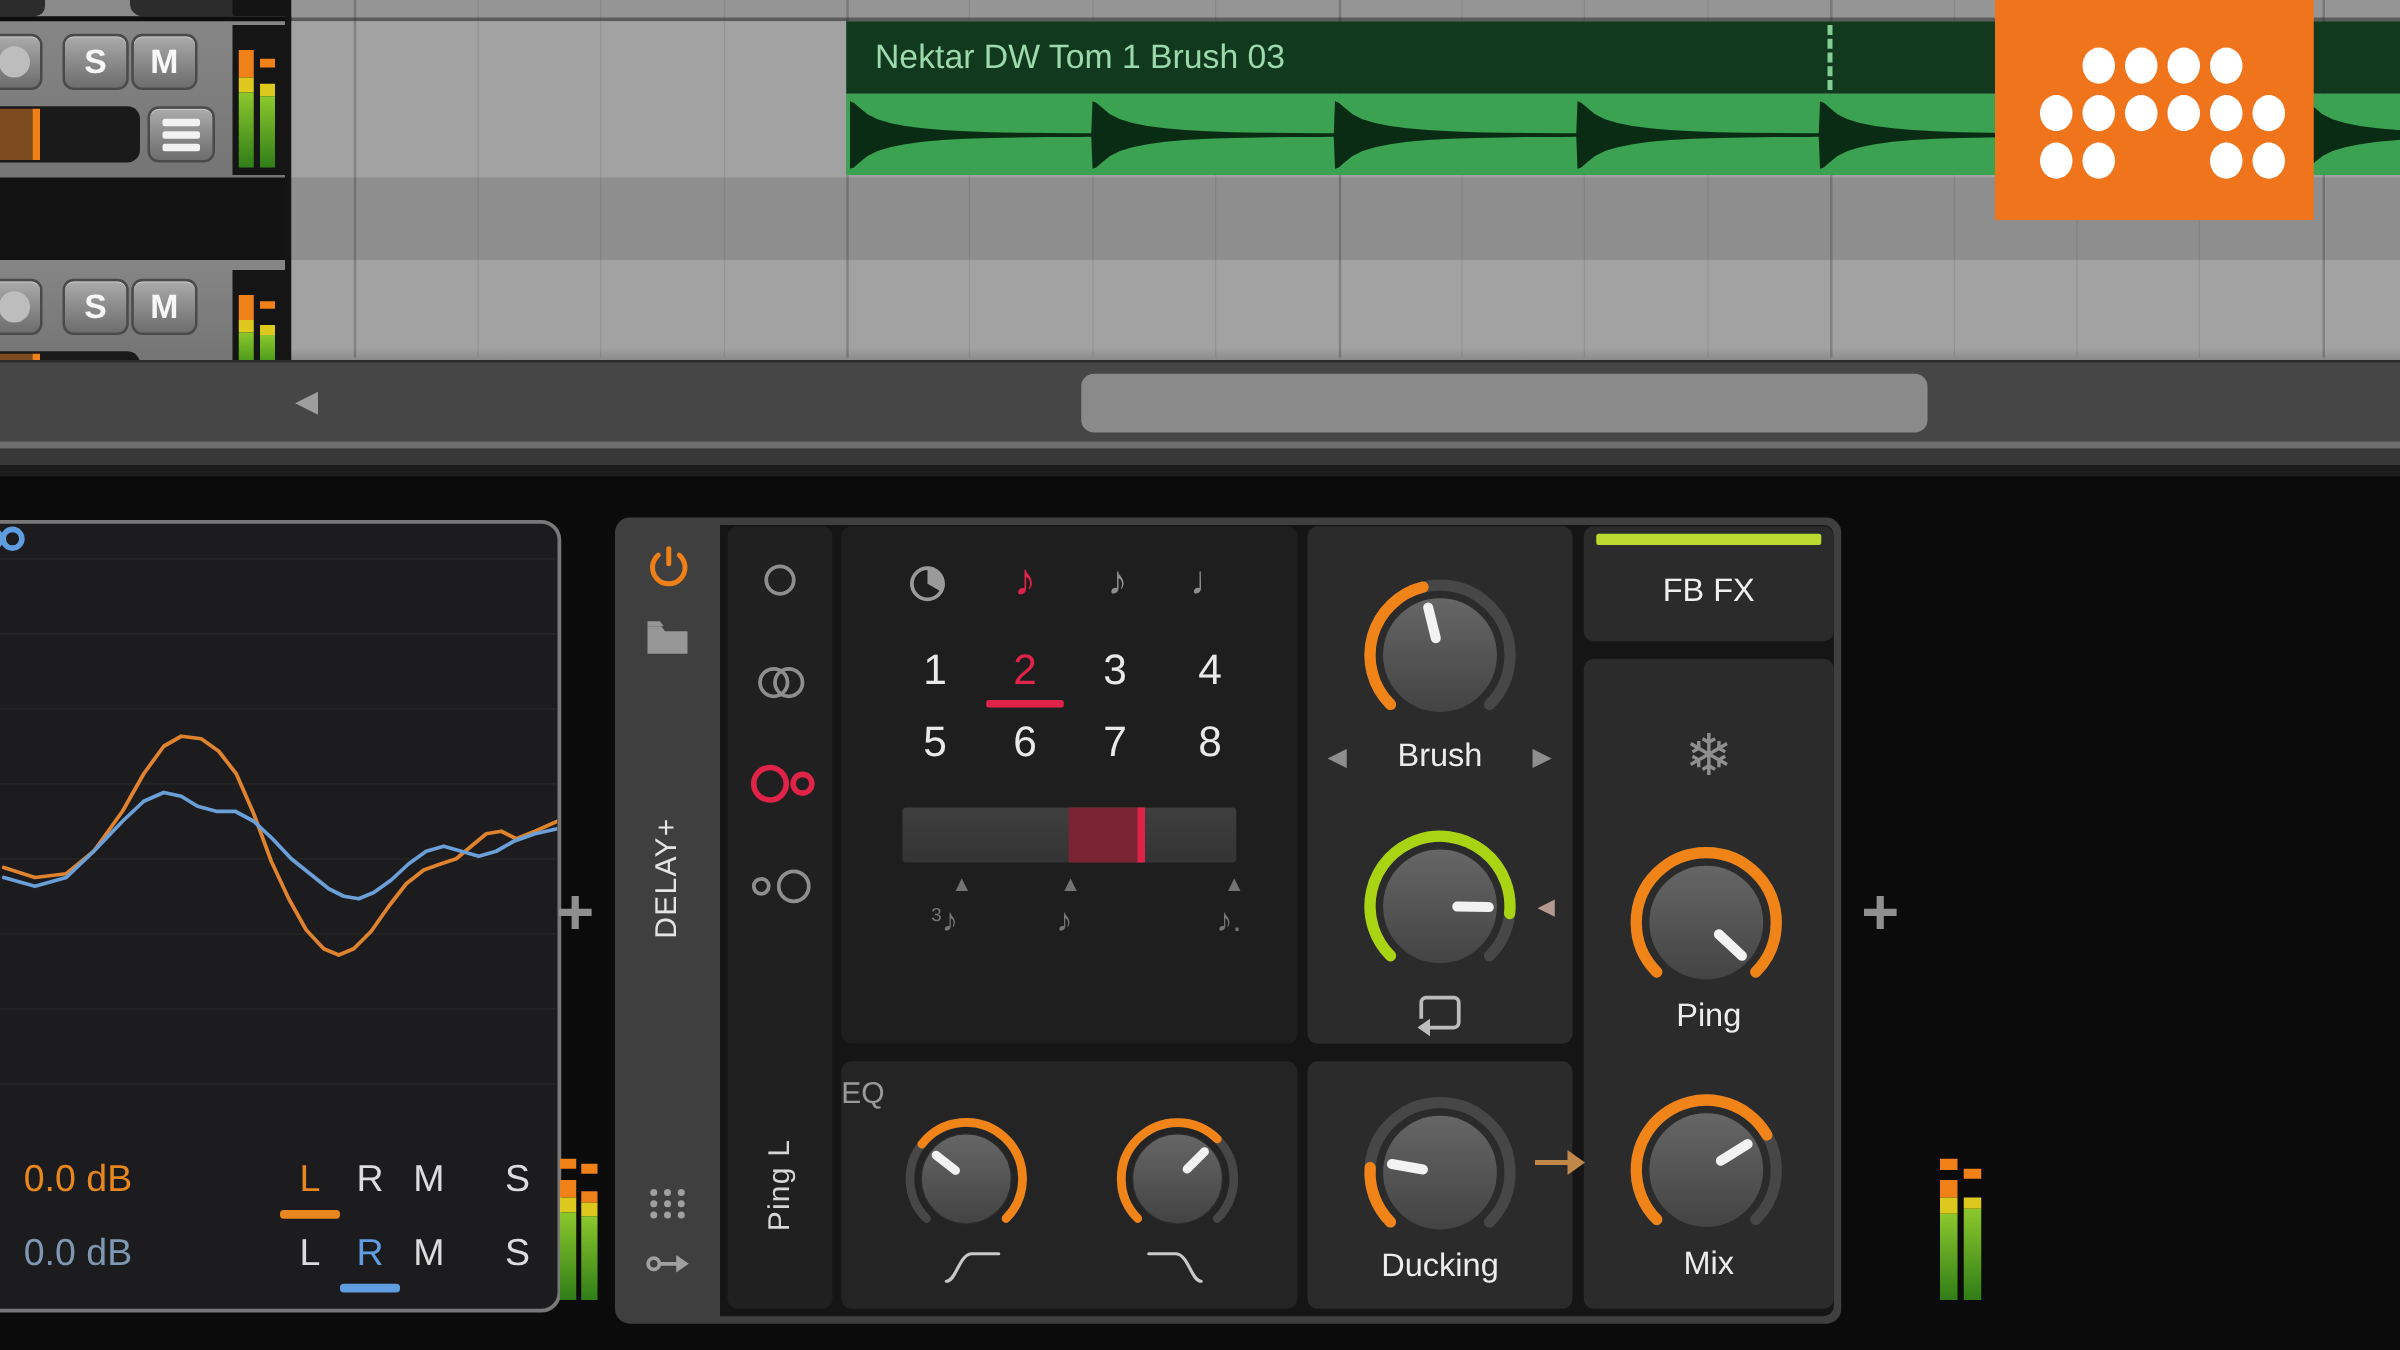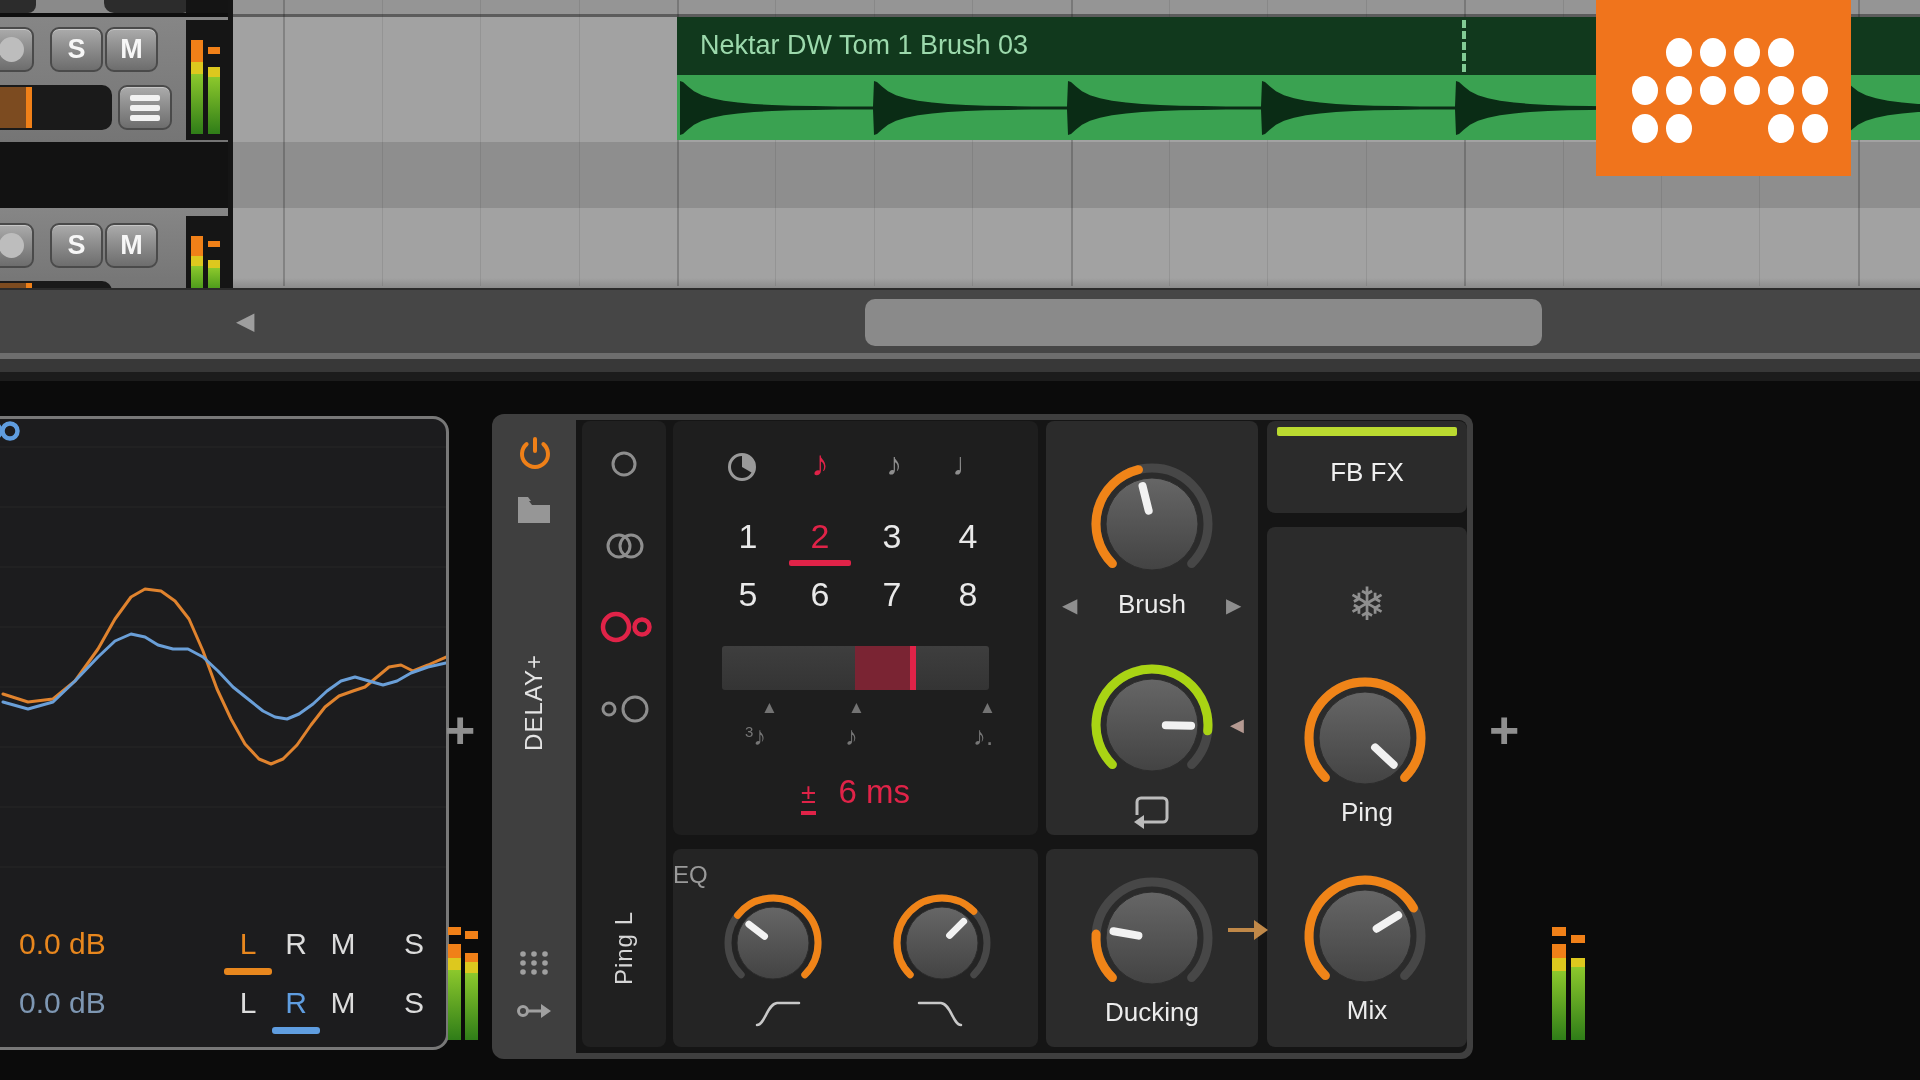--- a/index.html
+++ b/index.html
@@ -370,24 +370,20 @@
           <span id="slider-block"></span>
           <span id="slider-line"></span>
         </div>
         <div class="tri" style="left:88px;top:277px;">▲</div>
         <div class="tri" style="left:175px;top:277px;">▲</div>
         <div class="tri" style="left:306px;top:277px;">▲</div>
         <div class="marker-note" style="left:72px;top:300px;"><span class="marker-sup">3</span><span>♪</span></div>
         <div class="marker-note" style="left:172px;top:300px;">♪</div>
         <div class="marker-note" style="left:300px;top:300px;"><span>♪</span><span>.</span></div>
 
-        <div id="offset-row">
-          <span id="offset-pm">±</span>
-          <span id="offset-val">6 ms</span>
-        </div>
       </div>
 
       <div id="eq-panel" class="panel">
         <div class="gray-label" style="left:0;top:12px;width:365px;">EQ</div>
         <div class="knob small" style="left:50px;top:44px;">
             <svg width="100" height="100" viewBox="-50 -50 100 100">
               <defs>
                 <linearGradient id="kg0" x1="0" y1="0" x2="0" y2="1">
                   <stop offset="0%" stop-color="#666666"></stop>
                   <stop offset="100%" stop-color="#434343"></stop>

